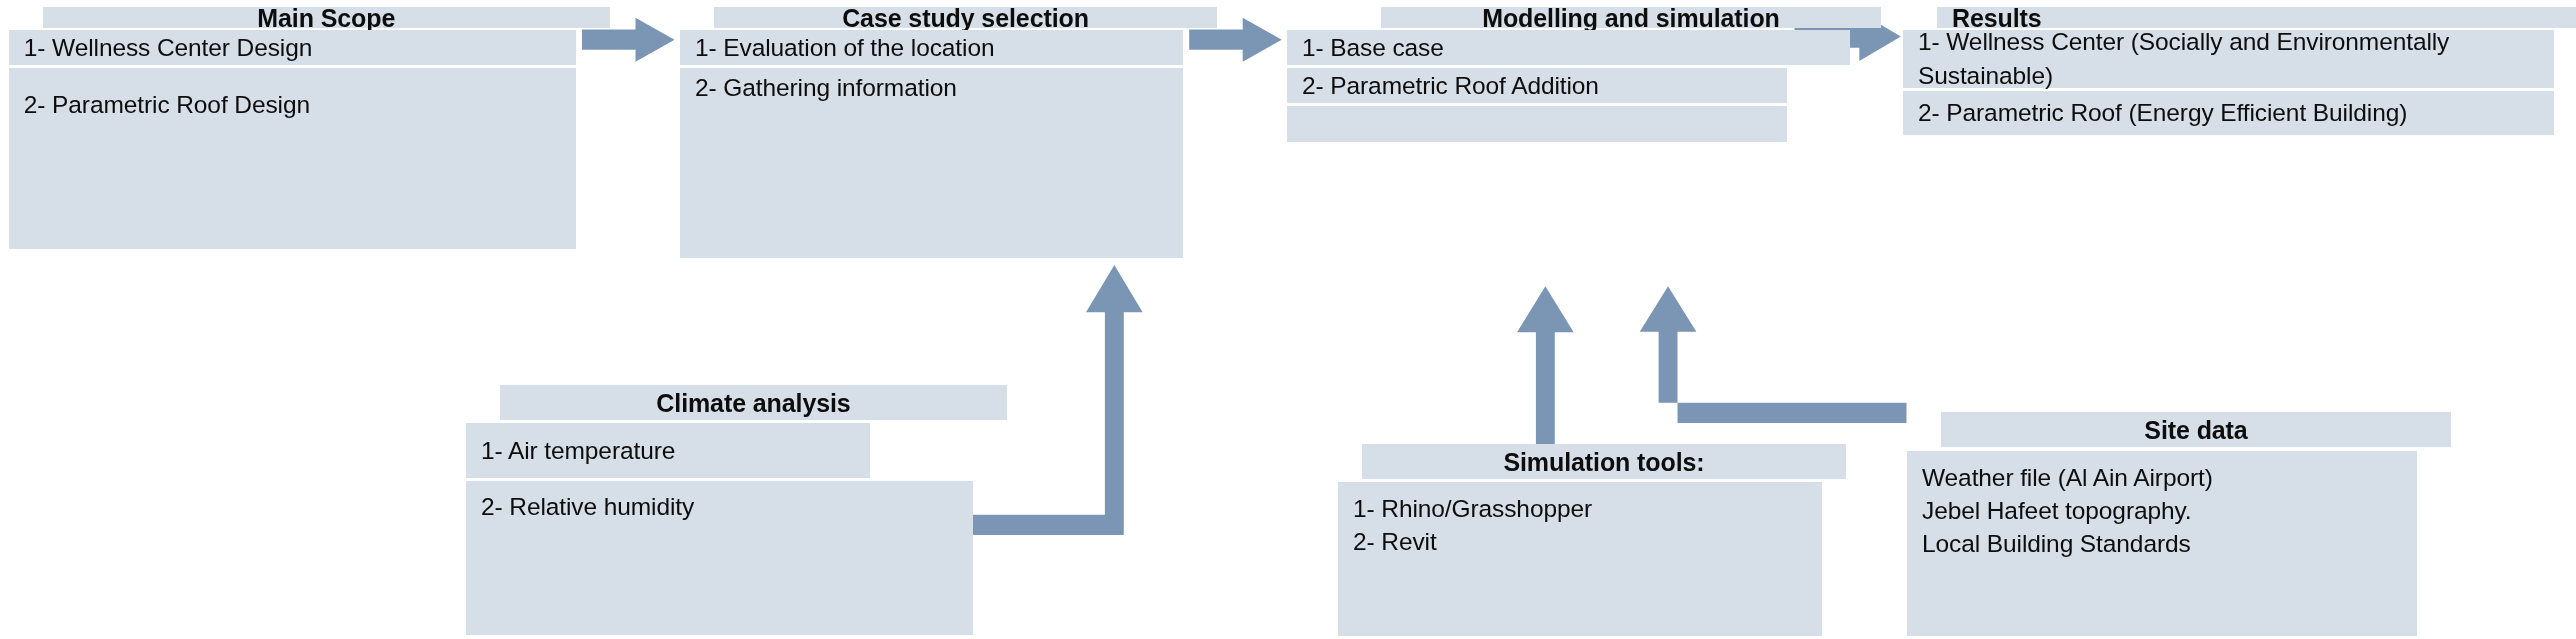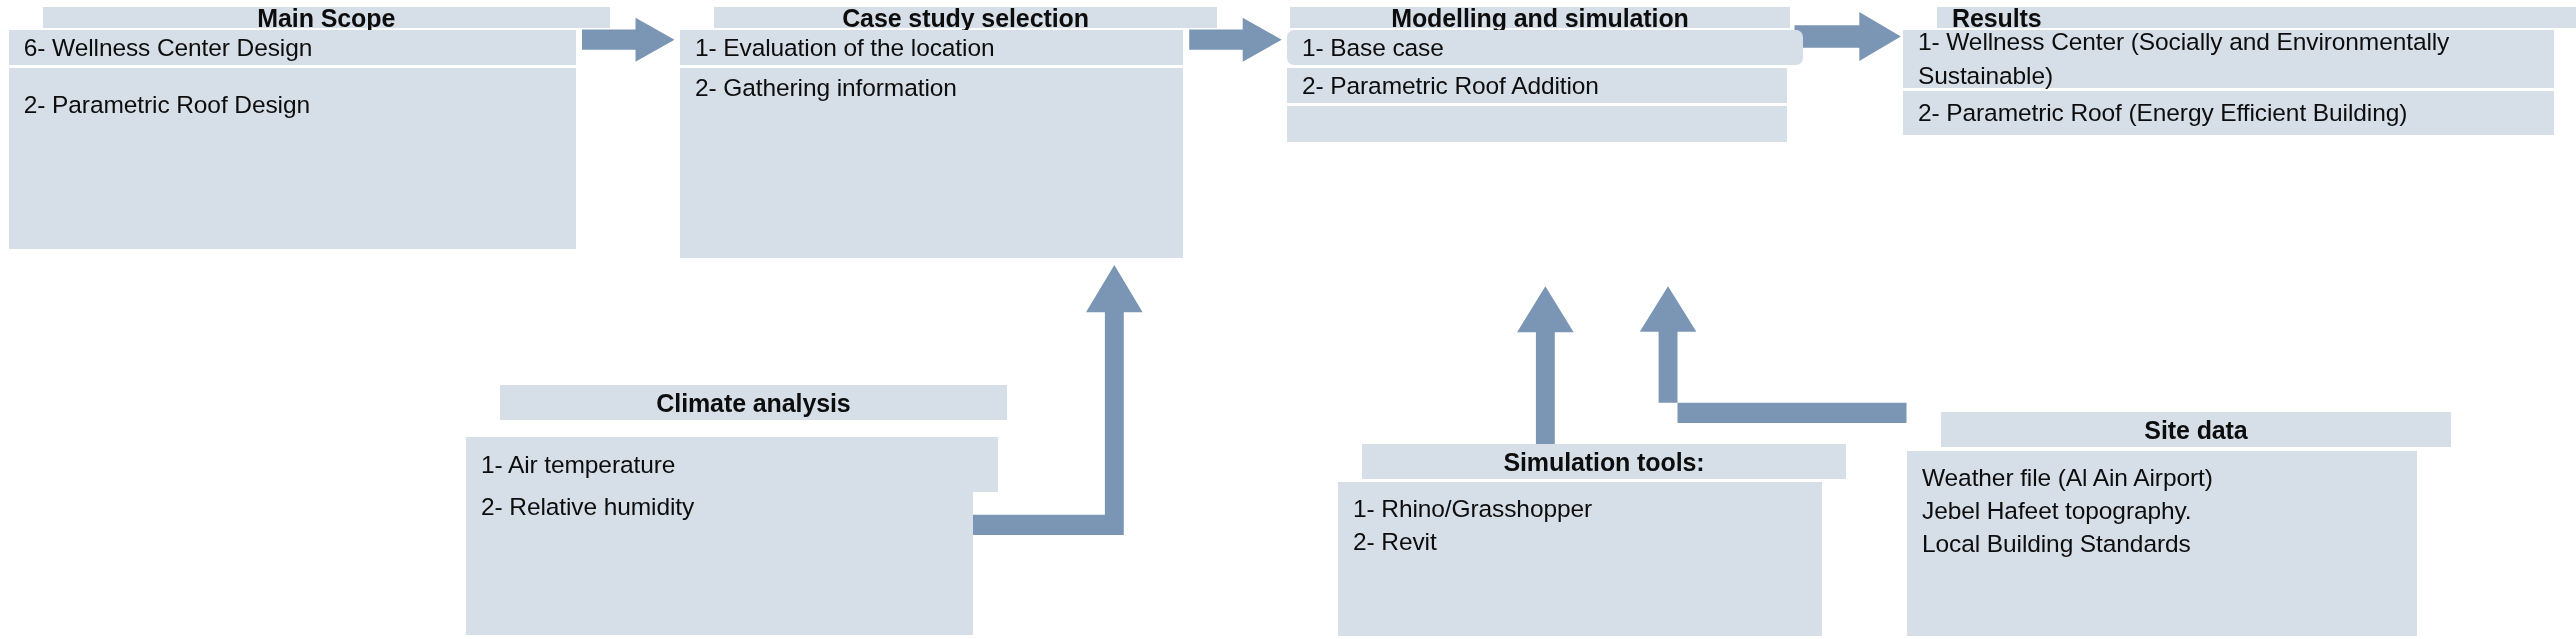--- a/index.html
+++ b/index.html
@@ -40,44 +40,44 @@
     <path d="M 2441 706 L 2441 528 L 2411 528 L 2456 455 L 2501 528 L 2471 528 L 2471 706 Z" fill="#7B96B4"></path>
 
     <path d="M 3030 640 L 2636 640 L 2636 527 L 2606 527 L 2651 455 L 2696 527 L 2666 527 L 2666 672 L 3030 672 Z" fill="#7B96B4"></path>
   </svg>
 
   <div class="block">
     <div class="cell header" style="left:8.8px;top:7px;width:567px;height:21px;">
       <span class="htxt">Main Scope</span>
     </div>
     <div class="cell bodycenter" style="left:8.8px;top:30px;width:567px;height:35px;">
-      <span class="btxt">6- Wellness Center Design</span>
+      <span class="btxt">1- Wellness Center Design</span>
     </div>
     <div class="cell bodycenter" style="left:8.8px;top:68px;width:567px;height:181px;align-items:flex-start;padding-top:22px;text-align:right;">
       <span class="btxt">2- Parametric Roof Design</span>
     </div>
   </div>
 
   <div class="block">
     <div class="cell header" style="left:680px;top:7px;width:503px;height:21px;">
       <span class="htxt">Case study selection</span>
     </div>
     <div class="cell bodycenter" style="left:680px;top:30px;width:503px;height:35px;">
       <span class="btxt">1- Evaluation of the location</span>
     </div>
     <div class="cell" style="left:680px;top:68px;width:503px;height:190px;display:flex;align-items:flex-start;padding-top:5px;">
       <span class="btxt">2- Gathering information</span>
     </div>
   </div>
 
   <div class="block">
-    <div class="cell header" style="left:1256px;top:7px;width:500px;height:21px;">
+    <div class="cell header" style="left:1347px;top:7px;width:500px;height:21px;">
       <span class="htxt">Modelling and simulation</span>
     </div>
-    <div class="cell bodycenter" style="left:1287px;top:30px;width:516px;height:35px;border-radius:7px;">
+    <div class="cell bodycenter" style="left:1287px;top:30px;width:563px;height:35px;">
       <span class="btxt">1- Base case</span>
     </div>
     <div class="cell bodycenter" style="left:1287px;top:68px;width:500px;height:35px;">
       <span class="btxt">2- Parametric Roof Addition</span>
     </div>
     <div class="cell bodycenter" style="left:1287px;top:106px;width:500px;height:36px;">
       <span class="btxt"></span>
     </div>
   </div>
 
@@ -90,21 +90,21 @@
     </div>
     <div class="cell" style="left:1903px;top:91px;width:651px;height:44px;display:flex;align-items:center;">
       <span class="btxt multi">2- Parametric Roof (Energy Efficient Building)</span>
     </div>
   </div>
 
   <div class="block">
     <div class="cell header" style="left:466px;top:385px;width:507px;height:35px;">
       <span class="htxt">Climate analysis</span>
     </div>
-    <div class="cell bodycenter" style="left:466px;top:423px;width:532px;height:55px;margin-top:14px;">
+    <div class="cell bodycenter" style="left:466px;top:423px;width:404px;height:55px;">
       <span class="btxt">1- Air temperature</span>
     </div>
     <div class="cell" style="left:466px;top:481px;width:507px;height:154px;display:flex;align-items:flex-start;padding-top:11.3px;">
       <span class="btxt">2- Relative humidity</span>
     </div>
   </div>
 
   <div class="block">
     <div class="cell header" style="left:1328px;top:444px;width:484px;height:35px;">
       <span class="htxt">Simulation tools:</span>

